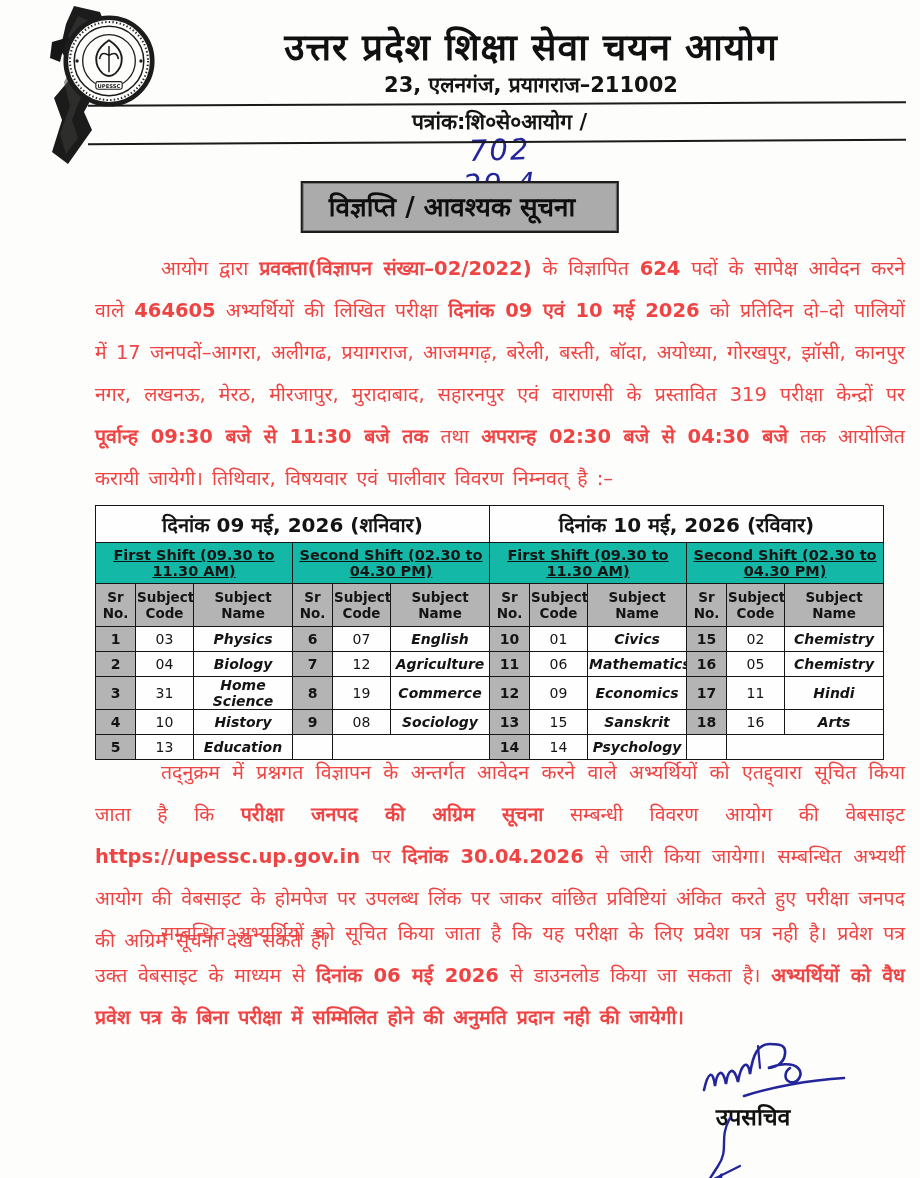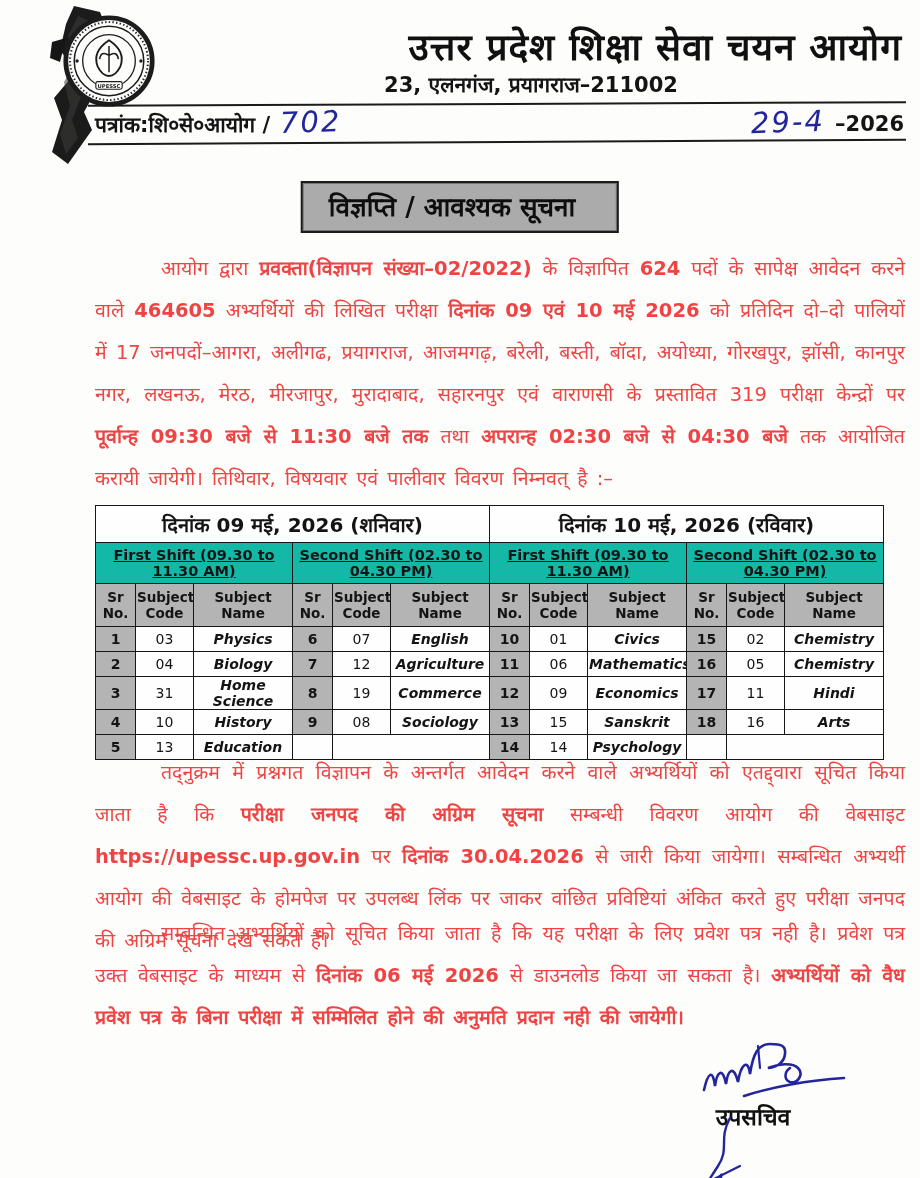--- a/index.html
+++ b/index.html
@@ -13,35 +13,35 @@
     position:relative;width:920px;height:1178px;background:#fdfdfc;
     color:#141414;overflow:hidden;
   }
   
   .staple{position:absolute;left:22px;top:2px;width:100px;height:170px;}
   
   .logo{position:absolute;left:62px;top:14px;width:94px;height:94px;}
   
   .org-name{
     position:absolute;left:160px;right:18px;top:20px;
-    text-align:right;font-size:37px;font-weight:bold;letter-spacing:1px;
+    text-align:center;font-size:37px;font-weight:bold;letter-spacing:1px;
     white-space:nowrap;color:#101010;
   }
   .org-address{
     position:absolute;left:160px;right:18px;top:70px;
     text-align:center;font-size:21px;font-weight:bold;color:#141414;
   }
   .rule{position:absolute;left:88px;right:14px;height:0;border-top:2.5px solid #1a1a1a;}
   .rule-1{top:103px;transform:rotate(-0.25deg);}
   .rule-2{top:141px;transform:rotate(-0.3deg);}
   
   .refline{
     position:absolute;left:95px;right:16px;top:107px;height:34px;
     display:flex;align-items:center;
-    font-size:21px;font-weight:bold;white-space:nowrap;
+    font-size:21px;font-weight:bold;white-space:nowrap;flex-direction:column;
   }
   .refline .hand{
     font-size:29px;font-weight:normal;font-style:italic;letter-spacing:2px;
     margin:0 10px;transform:rotate(-2deg) translateY(-2px);
   }
   .refline .spacer{flex:1;}
   
   .notice-box{
     position:absolute;top:181px;left:50%;transform:translateX(-50%);
     background:#ababab;border:2.5px solid #1c1c1c;

